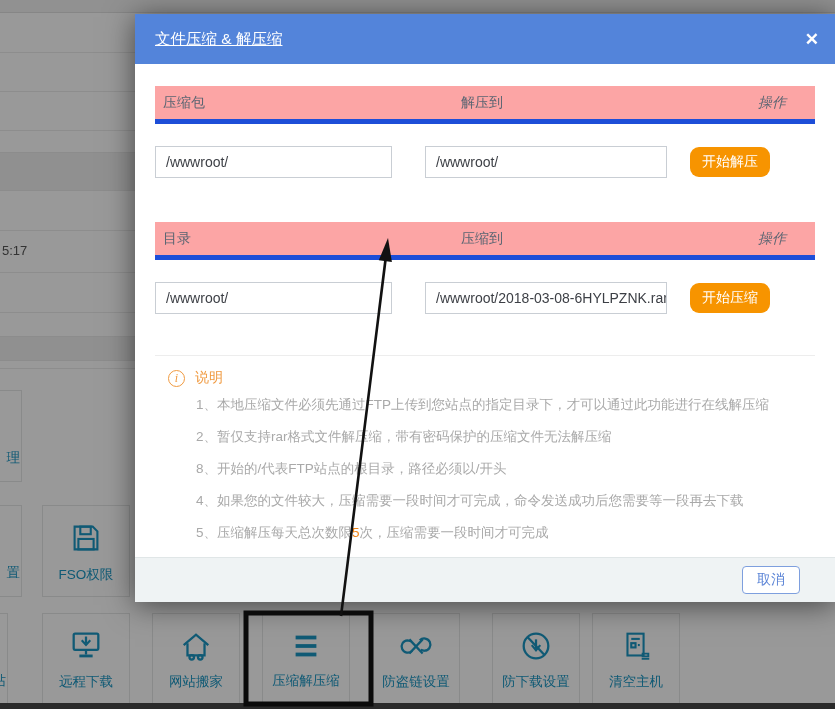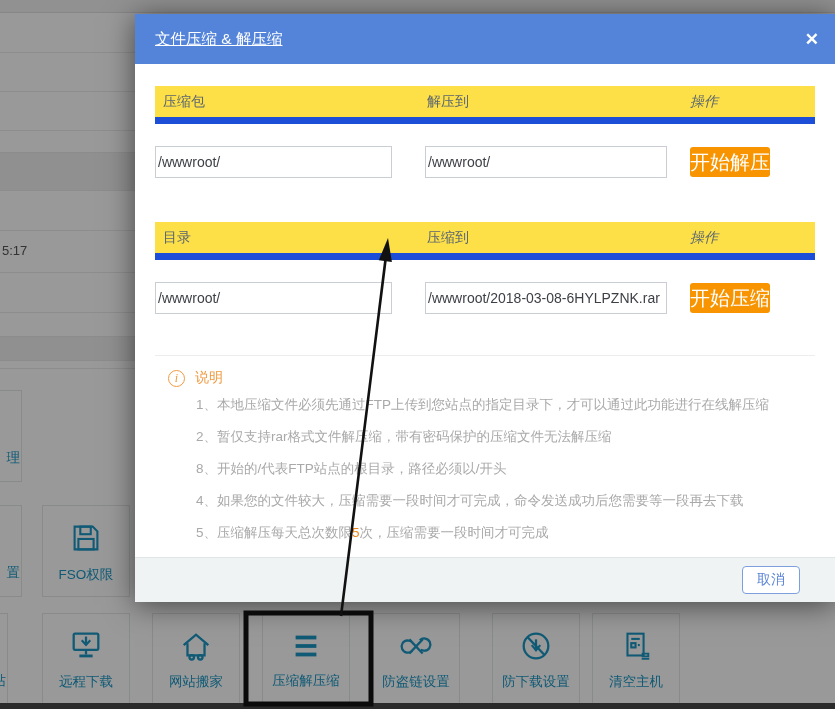--- a/index.html
+++ b/index.html
@@ -29,36 +29,36 @@
   .overlay { position:absolute; inset:0; background:rgba(0,0,0,0.40); z-index:10; }
   
   .modal { position:absolute; left:135px; top:14px; width:700px; height:588px;
     background:#fff; z-index:20; box-shadow:0 3px 28px rgba(0,0,0,0.55); }
   .modal-header { height:50px; background:#5384da; display:flex; align-items:center;
     padding:0 16px 0 20px; }
   .modal-title { color:#fff; font-size:15.5px;text-decoration:underline; }
   .modal-close { margin-left:auto; color:#fff; font-size:17px; font-weight:bold;
     cursor:pointer; line-height:1; }
   .modal-body { padding:0 20px; }
-  .sec-head { margin-top:22px; height:38px; background:#fde047;
-    border-bottom:7px solid #1d4ed8; display:grid;
+  .sec-head { margin-top:22px; height:38px; background:#fca5a5;
+    border-bottom:5px solid #1d4ed8; display:grid;
     grid-template-columns:262px 267px 1fr; align-items:center;
-    font-size:14px; color:#5a6572; }
+    font-size:14px; color:#5a6572;gap:34px; }
   .sec-head .c1 { padding-left:8px; }
   .sec-head .c2 { padding-left:10px; }
   .sec-head .c3 { padding-left:6px;font-style:italic; }
   .sec-row { margin-top:22px; display:grid; grid-template-columns:262px 267px 1fr;
     align-items:center; }
   input.path { height:32px; border:1px solid #c9ced4; background:#fff;
-    padding-left:2px; font-size:14px; color:#3c3f45;
+    padding-left:10px; font-size:14px; color:#3c3f45;
     font-family:"Liberation Sans", sans-serif; }
   .in1 { width:237px; }
   .in2 { width:242px; margin-left:8px; }
   .btn-orange { margin-left:6px; width:80px; height:30px; background:#f79400;
-    border:none; border-radius:3px; color:#fff; font-size:20px; cursor:pointer;
+    border:none; border-radius:9px; color:#fff; font-size:14px; cursor:pointer;
     font-family:"Liberation Sans", sans-serif; }
   .divider { margin-top:41px; border-top:1px solid #ededed; }
   .notes { padding-top:13px; }
   .notes-head { display:flex; align-items:center; gap:10px; color:#f09a40;
     font-size:14px; padding-left:13px; }
   .info-i { width:17px; height:17px; border:1px solid #f09a40; border-radius:50%;
     text-align:center; line-height:15px; font-size:12px; font-style:italic;
     font-family:"Liberation Serif", serif; }
   .notes p { line-height:29px; margin-top:3px; padding-left:41px; color:#a9a9a9;
     font-size:13.5px; }

